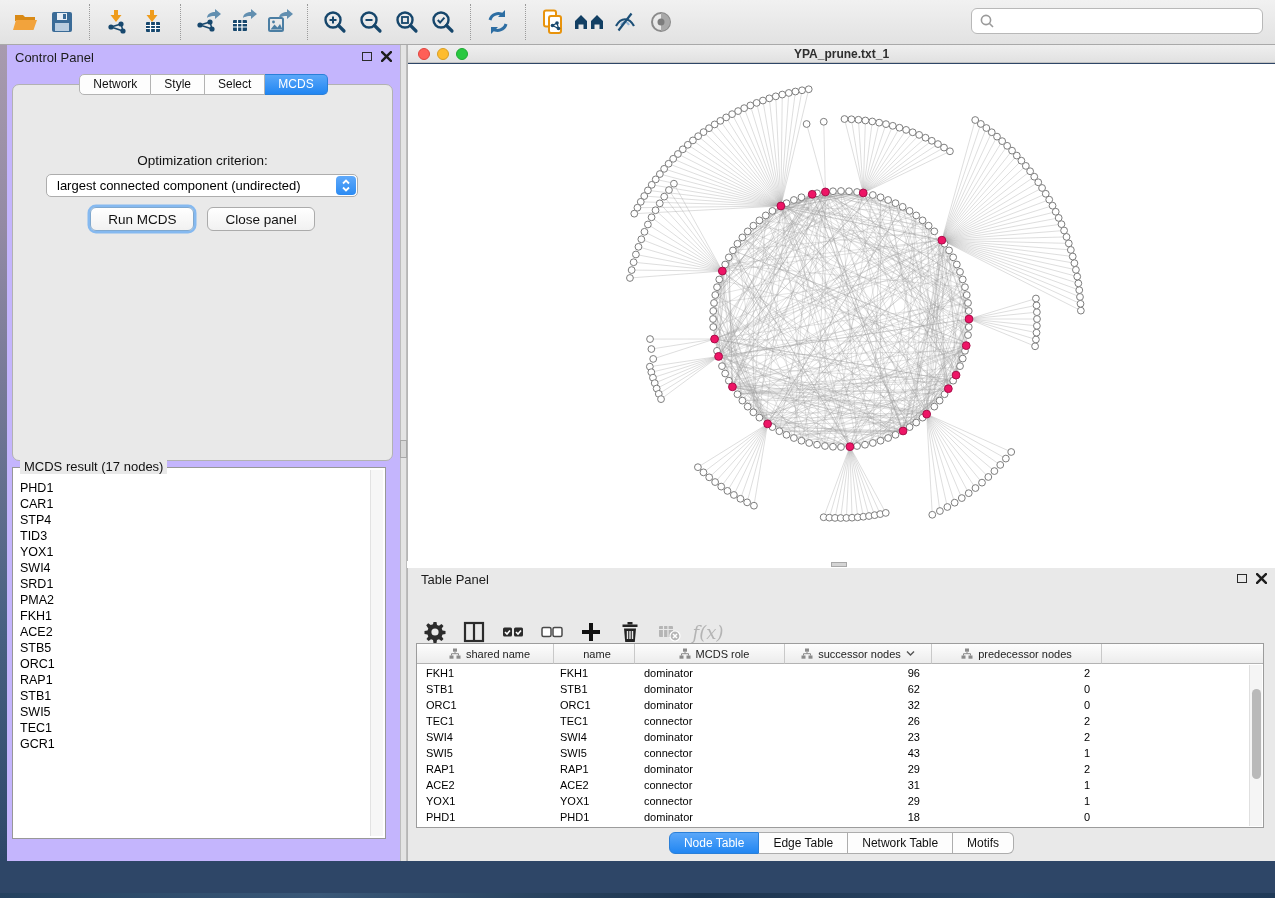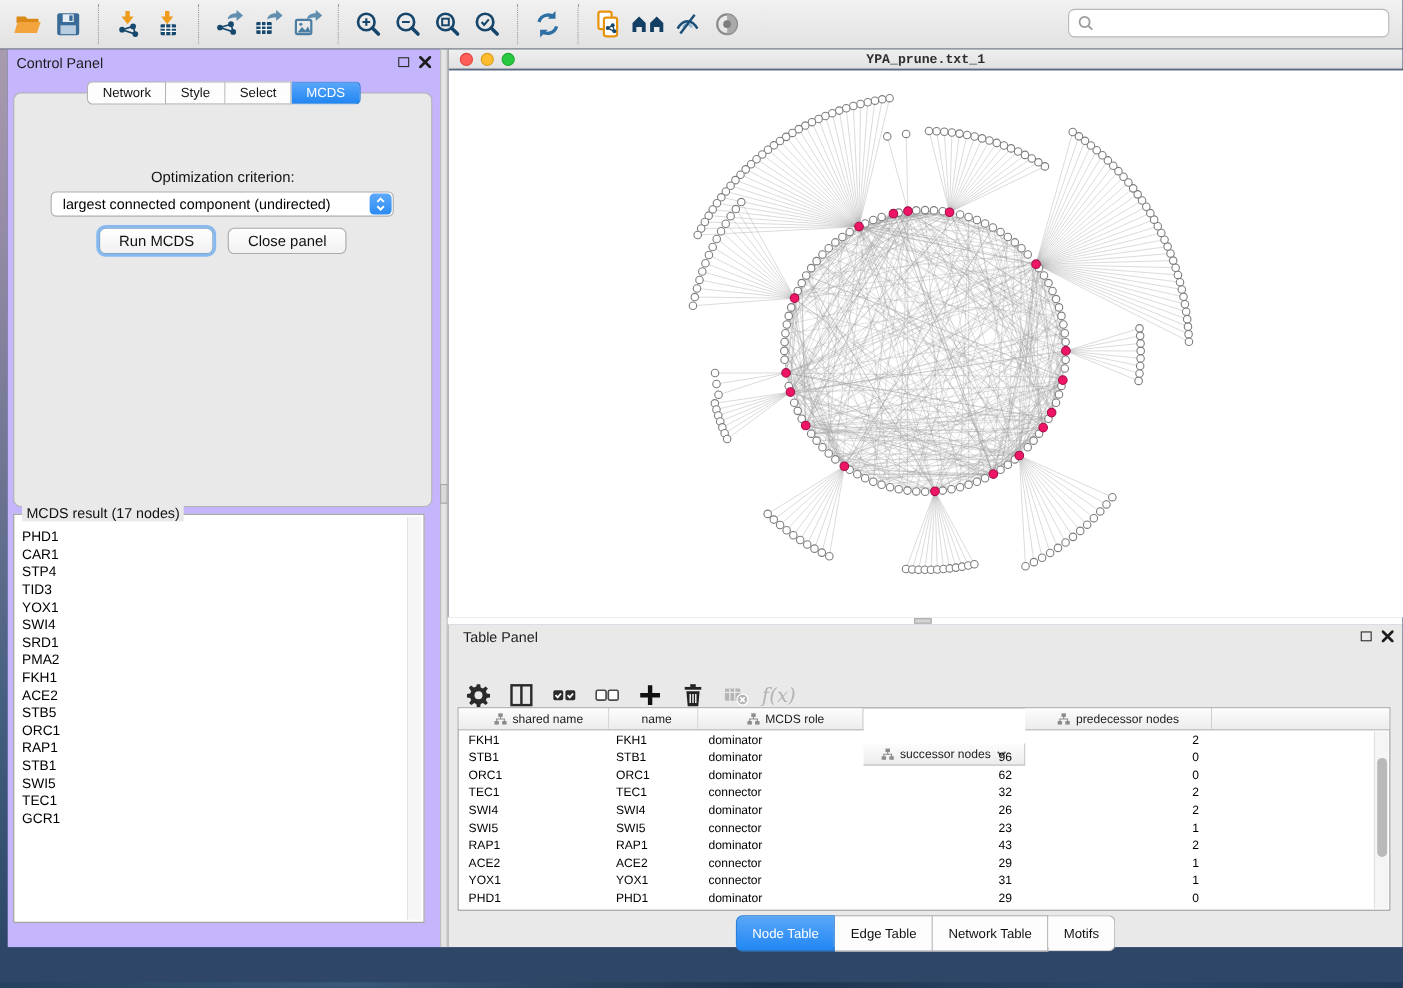--- a/index.html
+++ b/index.html
@@ -44,21 +44,21 @@
   .result-scroll { position:absolute; top:2px; right:2px; bottom:2px; width:13px; background:#f6f6f6; border-left:1px solid #e2e2e2; }
 
   
   .v-splitter { left:400px; top:45px; width:7px; height:816px; background:#e4e4e4; border-left:1px solid #bdbdbd; border-right:1px solid #bdbdbd; }
   .v-grip { position:absolute; left:-1px; top:395px; width:7px; height:18px; background:#d8d8d8; border:1px solid #a8a8a8; }
   .h-splitter { left:407px; top:561px; width:868px; height:7px; background:#fff; }
   .h-grip { position:absolute; left:424px; top:1px; width:16px; height:5px; background:#d4d4d4; border:1px solid #a8a8a8; }
 
   
   .network-window { left:407px; top:45px; width:868px; height:516px; border-left:1px solid #b5b5b5; }
-  .net-titlebar { position:absolute; left:0; top:0; width:100%; height:18px; background:linear-gradient(#efefef,#e1e1e1); border-bottom:1px solid #c2c2c2;font-family:Liberation Mono, monospace; }
+  .net-titlebar { position:absolute; left:0; top:0; width:100%; height:18px; background:linear-gradient(#efefef,#e1e1e1); border-bottom:1px solid #c2c2c2; }
   .lights { position:absolute; left:10px; top:3px; display:flex; gap:7px; }
   .light { width:12px; height:12px; border-radius:50%; }
   .light.red { background:#ff5f57; border:1px solid #e0443e; }
   .light.yellow { background:#febc2e; border:1px solid #d89e24; }
   .light.green { background:#28c840; border:1px solid #1eaa33; }
   .net-title { position:absolute; left:0; right:0; top:2px; text-align:center; font-size:12px; font-weight:bold; color:#2e2e2e; }
   .net-canvas { position:absolute; left:0; top:19px; width:868px; height:497px; background:#fff; }
 
   
   .table-panel { left:407px; top:568px; width:868px; height:293px; background:#e9e9e9; border-left:1px solid #b5b5b5; }
@@ -69,26 +69,26 @@
   .node-table { position:absolute; left:8px; top:75px; width:848px; height:185px; background:#fff; border:1px solid #9c9c9c; }
   .thead { position:absolute; left:0; top:0; right:0; height:20px; display:flex; }
   .th { height:20px; background:linear-gradient(#fdfdfd,#ececec); border-right:1px solid #c9c9c9; border-bottom:1px solid #b3b3b3; display:flex; align-items:center; justify-content:center; gap:5px; font-size:11px; color:#222; }
   .th.fill { flex:1; border-right:none; }
   .tbody { position:absolute; left:0; top:21px; right:15px; bottom:0; overflow:hidden; }
   .trow { display:flex; height:16px; align-items:center; }
   .td { font-size:11px; color:#000; white-space:nowrap; overflow:hidden; }
   .c0 { width:137px; padding-left:9px; }
   .c1 { width:81px; padding-left:6px; }
   .c2 { width:150px; padding-left:9px; }
-  .c3 { width:147px; text-align:right; padding-right:12px;margin-top:32px; }
+  .c3 { width:147px; text-align:right; padding-right:12px; }
   .c4 { width:170px; text-align:right; padding-right:12px; }
   .tscroll { position:absolute; top:21px; right:1px; bottom:1px; width:13px; background:#f5f5f5; border-left:1px solid #e0e0e0; }
   .tthumb { position:absolute; left:1.5px; top:24px; width:9px; height:90px; background:#b9b9b9; border-radius:5px; }
   .tp-tabs { position:absolute; left:0; right:0; top:264px; display:flex; justify-content:center; }
-  .tp-tab { height:33px; padding:0 14px; font-size:12px; line-height:20px; background:#fdfdfd; border:1px solid #adadad; border-left:none; color:#111; }
+  .tp-tab { height:22px; padding:0 14px; font-size:12px; line-height:20px; background:#fdfdfd; border:1px solid #adadad; border-left:none; color:#111; }
   .tp-tab:first-child { border-left:1px solid #adadad; border-radius:6px 0 0 6px; }
   .tp-tab:last-child { border-radius:0 6px 6px 0; }
   .tp-tab.active { background:linear-gradient(#5aa7f9,#2186f2); color:#fff; border-color:#2a7fd8; }
 
   
   .status-bar { left:0; top:861px; width:1275px; height:32px; background:#ececec; border-top:1px solid #bfbfbf; }
   .status-left-btn { position:absolute; left:14px; top:5px; width:27px; height:23px; background:linear-gradient(#fff,#f0f0f0); border:1px solid #b3b3b3; display:flex; align-items:center; justify-content:center; }
   .memory-btn { position:absolute; right:13px; top:4px; height:25px; background:linear-gradient(#fff,#f2f2f2); border:1px solid #adadad; display:flex; align-items:center; gap:6px; padding:0 10px; font-size:12.5px; color:#111; }
   .mem-dot { width:11px; height:11px; border-radius:50%; background:#1f9e36; border:1px solid #157a27; }
 </style>

